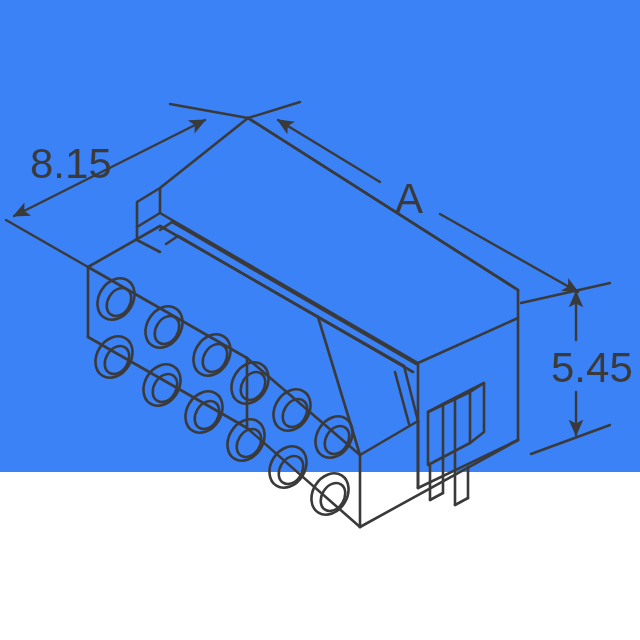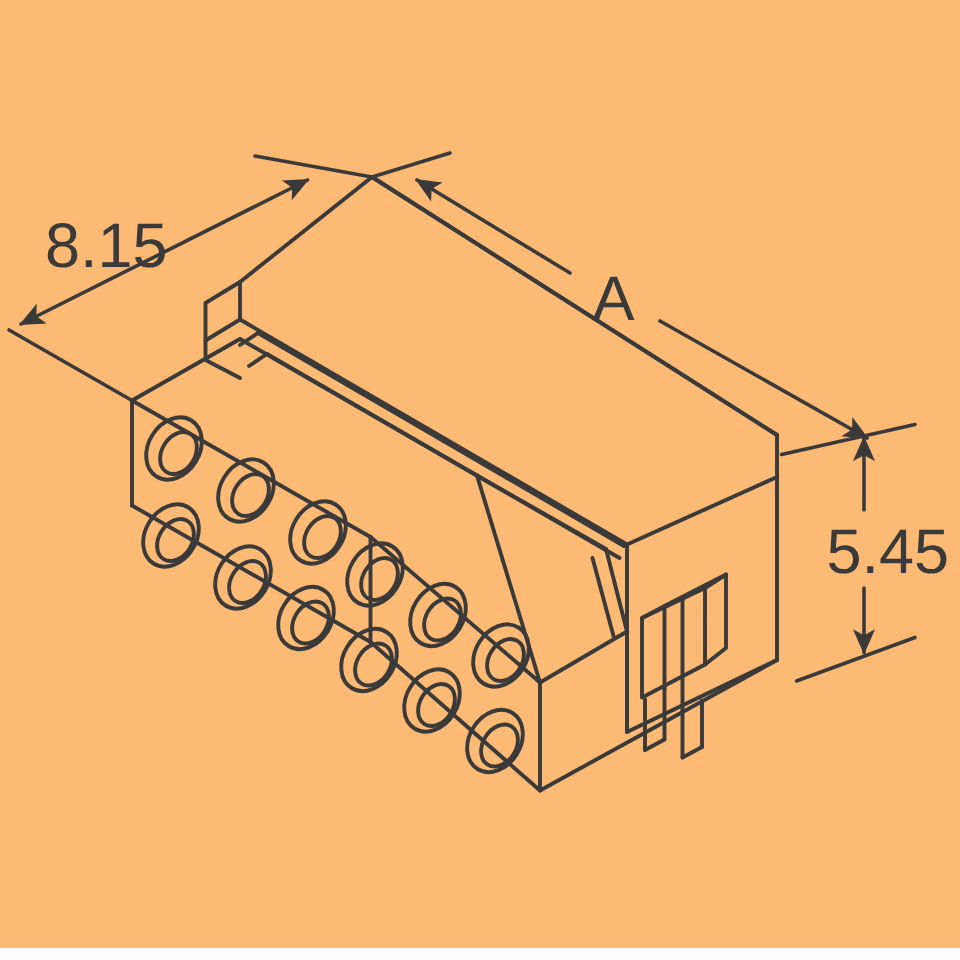--- a/index.html
+++ b/index.html
@@ -1,19 +1,19 @@
 <!DOCTYPE html>
 <html><head>
 <meta charset="utf-8">
 <title>Connector Isometric Drawing</title>
 <style>
   html,body{margin:0;padding:0;background:#ffffff;}
   body{width:640px;height:640px;overflow:hidden;
        font-family:"Liberation Sans","DejaVu Sans",sans-serif;}
-  #stage{position:relative;width:640px;height:632px;background:#fdba74;}
+  #stage{position:relative;width:640px;height:472px;background:#3b82f6;}
   #drawing{position:absolute;left:0;top:0;width:640px;height:640px;}
   .dimtext{font-family:"Liberation Sans","DejaVu Sans",sans-serif;
            font-size:42px;fill:#3a3a3a;font-weight:400;}
 </style>
 </head>
 <body>
 
 <div id="stage">
 
   <svg id="drawing" viewBox="0 0 640 640" xmlns="http://www.w3.org/2000/svg">

